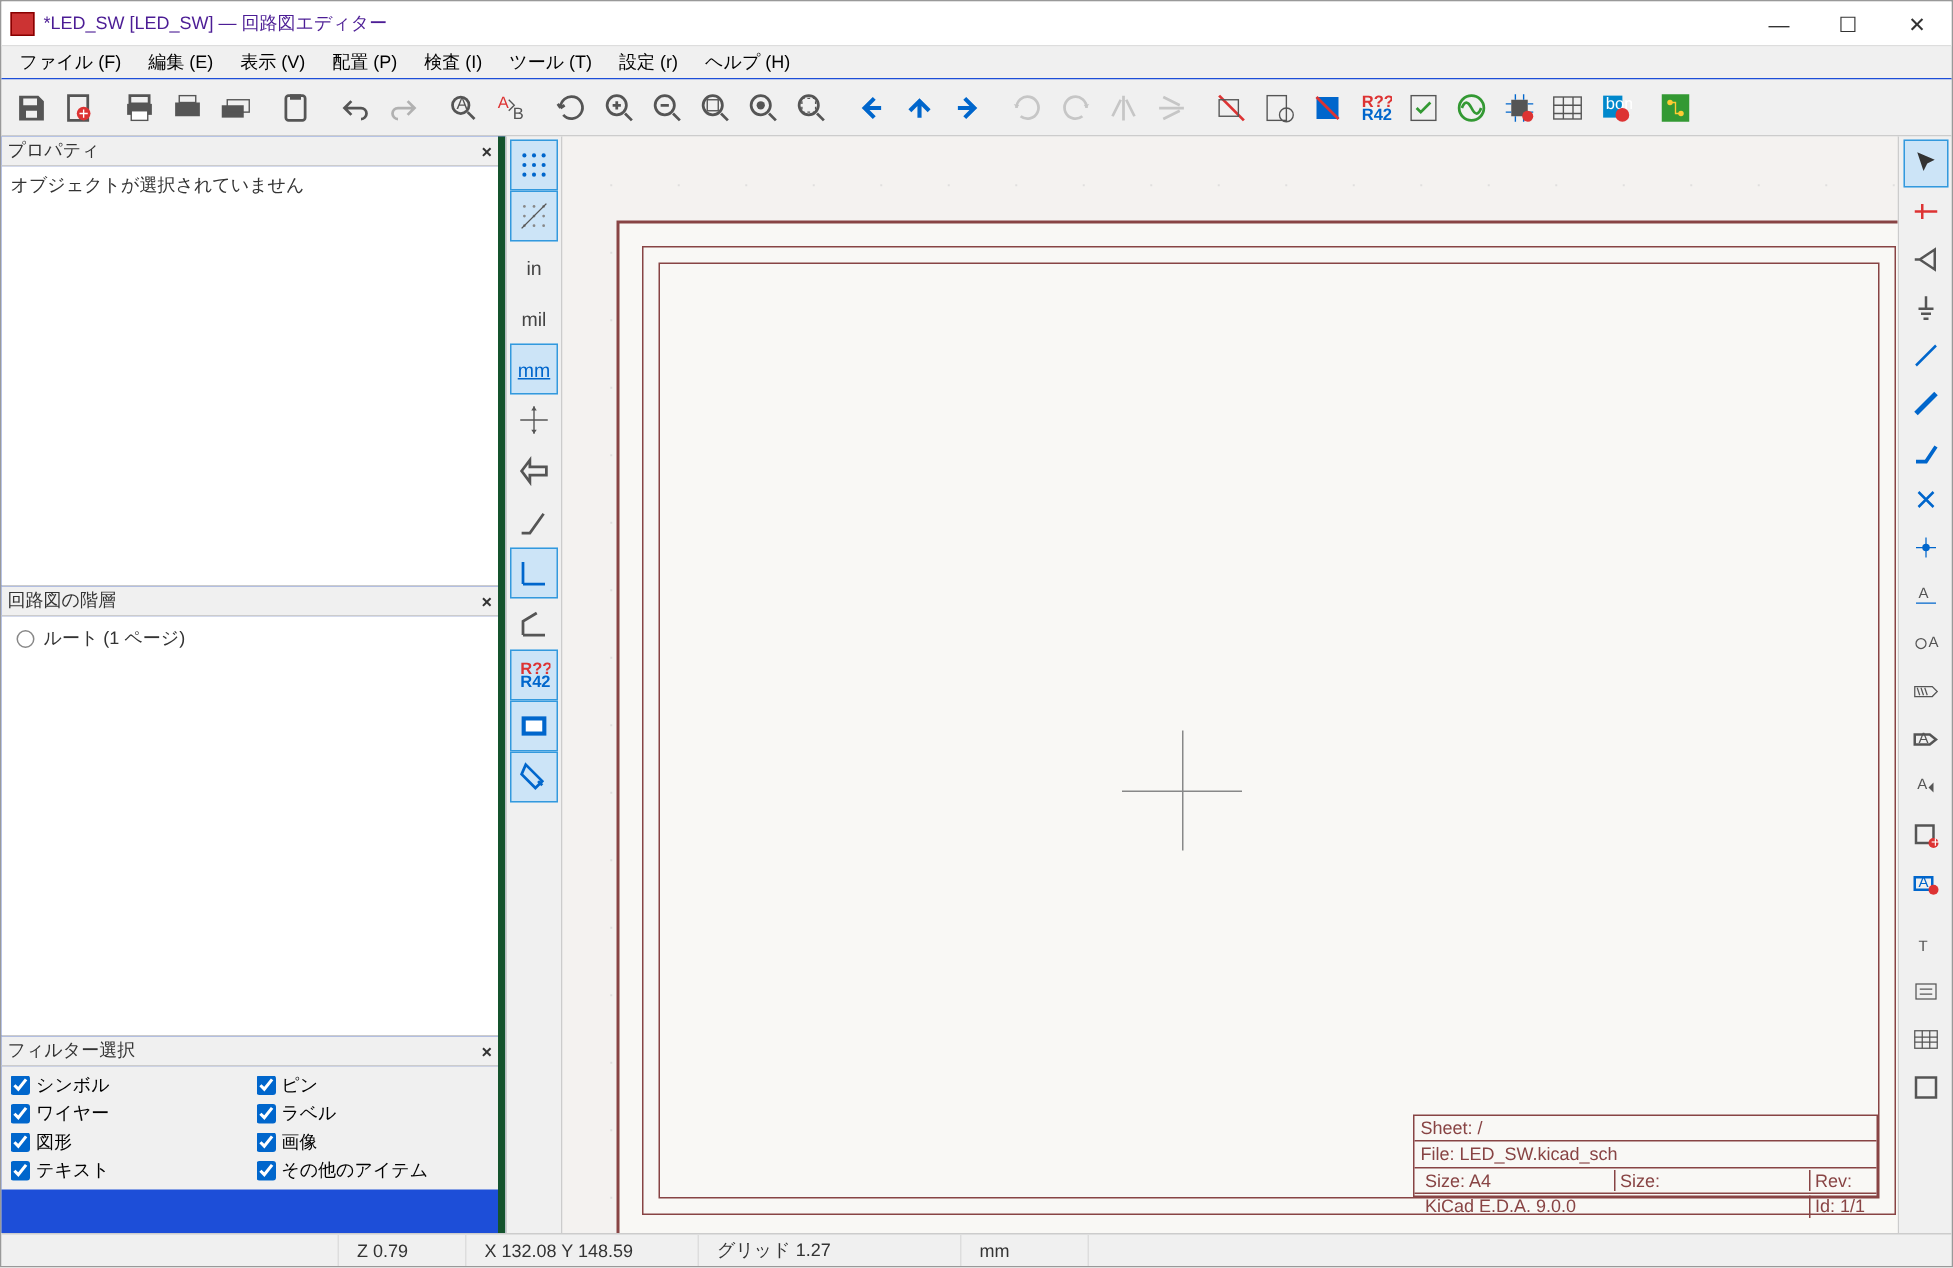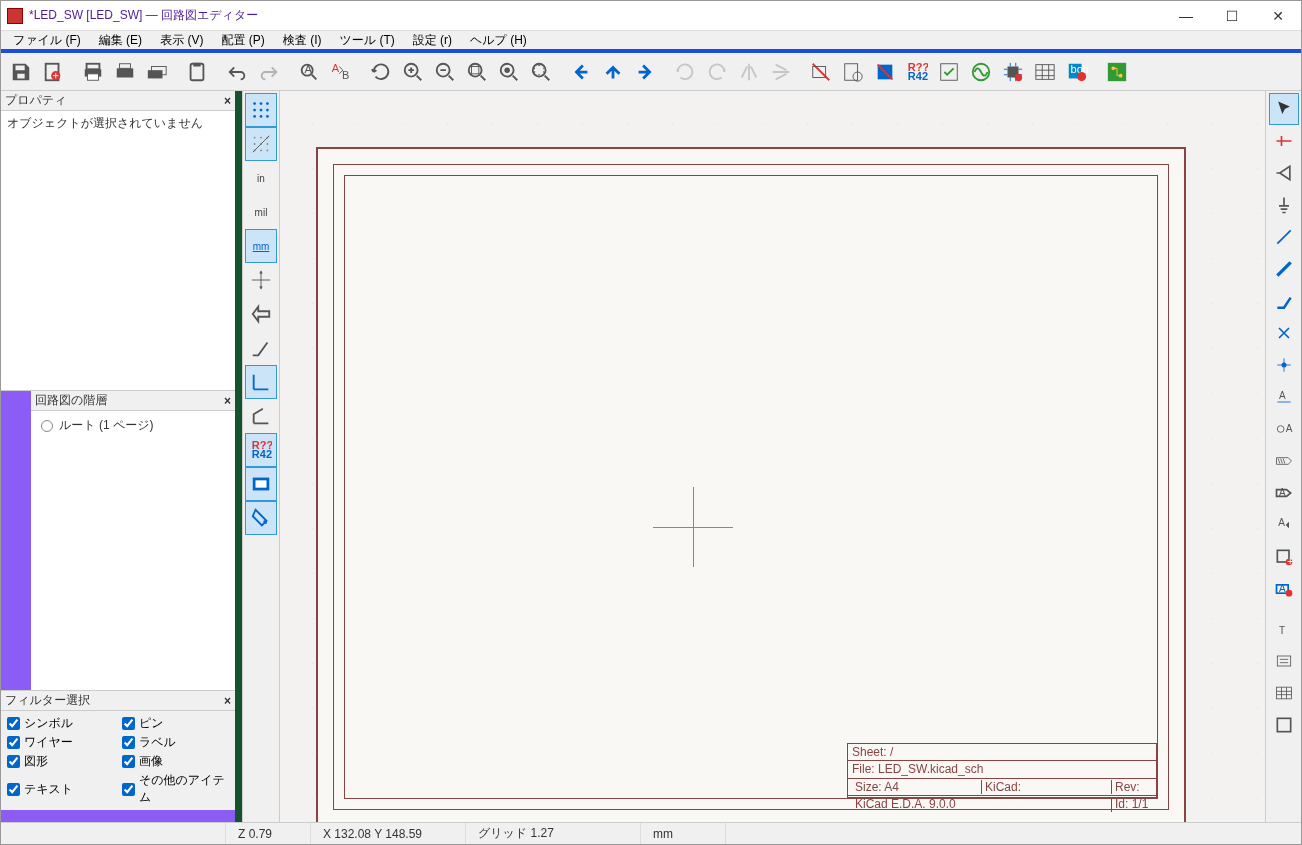--- a/index.html
+++ b/index.html
@@ -7,52 +7,52 @@
 
 .window { width: 1302px; height: 845px; background: #f0f0f0; display: flex; flex-direction: column; border: 1px solid #999; }
 
 
 .titlebar { height: 30px; background: #fff; display: flex; align-items: center; padding-left: 6px; border-bottom: 1px solid #ddd; }
 .titlebar .app-icon { width: 16px; height: 16px; background: #c33; border: 1px solid #800; margin-right: 6px; }
 .titlebar .title { flex: 1; color: #4c1d95; }
 .titlebar .win-btn { width: 46px; height: 30px; display:flex; align-items:center; justify-content:center; color:#333; font-size:14px; }
 
 
-.menubar { height: 22px; background: #f0f0f0; display:flex; align-items:center; padding: 0 4px; gap: 2px; border-bottom: 4px solid #1d4ed8;}
+.menubar { height: 22px; background: #f0f0f0; display:flex; align-items:center; padding: 0 4px; gap: 2px; border-bottom: 1px solid #1d4ed8;}
 .menubar span { padding: 2px 8px; }
 
 
 .toolbar { height: 38px; background: #f0f0f0; display:flex; align-items:center; padding: 2px 4px; border-bottom: 1px solid #ccc; }
 .tb-btn { width: 30px; height: 30px; display:flex; align-items:center; justify-content:center; border: 1px solid transparent; margin: 0 1px; color:#444;}
 .tb-btn svg { width: 22px; height: 22px; }
 .tb-sep { width: 8px; }
 
 
 .workspace { flex: 1; display: flex; min-height: 0; }
 
-.left-col { width: 241px; display:flex; flex-direction: column; background: #8b5cf6; border-right: 7px solid #14532d;}
+.left-col { width: 336px; display:flex; flex-direction: column; background: #1d4ed8; border-right: 5px solid #14532d;}
 .panel-hdr { height: 20px; background: #f0f0f0; border-bottom: 1px solid #ccc; display: flex; align-items: center; padding: 0 4px; color:#333; }
 .panel-hdr .x { margin-left: auto; color:#333; font-weight: bold; }
 .panel-body { flex: 1; background: #fff; padding: 4px 6px; color:#333; }
 #properties-panel { height: 300px; display:flex; flex-direction: column; border-bottom:1px solid #ccc;}
-#hierarchy-panel { flex:1; display:flex; flex-direction: column; padding-left: 30px; }
+#hierarchy-panel { flex:1; display:flex; flex-direction: column; }
 .tree-item { padding:2px 4px; display:flex; align-items:center;}
 .tree-item::before{ content:""; display:inline-block; width:10px; height:10px; border:1px solid #888; border-radius:50%; margin-right:6px;}
 
 #filter-panel { height: 132px; border-top:1px solid #ccc; display:flex; flex-direction: column; }
 .filter-grid { display:grid; grid-template-columns: 1fr 1fr; background:#f0f0f0; padding:4px 6px; gap:2px 8px;}
 .fchk { display:flex; align-items:center; gap:4px; }
 .fchk input { accent-color: #0066cc; }
 
 
 .vtoolbar { width: 38px; background:#f0f0f0; display:flex; flex-direction: column; align-items:center; padding: 2px 0; gap: 0; border-left:1px solid #ccc;border-right:1px solid #ccc; }
 .vt-btn { width: 32px; height: 34px; display:flex; align-items:center; justify-content:center; border:1px solid transparent; color:#333; font-size:11px;}
 .vt-btn.sel { background:#cce4f7; border:1px solid #3399dd; }
 .vt-btn svg { width:22px; height:22px; }
-.vt-text { font-size:10px; color:#444;}
+.vt-text { font-size:13px; color:#444;}
 
 
 .canvas { flex:1; background:#f4f2f0; position:relative; overflow:hidden; }
 .paper { position:absolute; left:36px; top:56px; width:870px; height:680px; border:2px solid #844; background:#f9f8f5; }
 .paper-inner { position:absolute; left:15px; top:15px; right:15px; bottom:15px; border:1px solid #844;}
 .paper-double { position:absolute; left:26px; top:26px; right:26px; bottom:26px; border:1px solid #844;}
 .titleblock { position:absolute; right:0; bottom:0; width:310px; height:55px; border:1px solid #844; background:#f9f8f5; font-size:7px; color:#844; line-height:1.2;}
 .titleblock .tb-row{ border-bottom:1px solid #844; padding:1px 4px; display:flex;}
 .titleblock .tb-col{ border-right:1px solid #844; flex:1; padding:0 3px;}
 .crosshair-h{ position:absolute; left:335px; top:378px; width:80px; height:1px; background:#888;}
@@ -462,21 +462,21 @@
         <div class="paper-double">
           <div class="titleblock">
             <div class="tb-row">
                 <span>Sheet: /</span>
               </div>
             <div class="tb-row">
                 <span>File: LED_SW.kicad_sch</span>
               </div>
             <div class="tb-row" style="display:flex">
               <div class="tb-col">Size: A4</div>
-              <div class="tb-col">KiCad:</div>
+              <div class="tb-col">Size:</div>
               <div style="padding:0 3px;flex:0 0 40px">Rev:</div>
             </div>
             <div class="tb-row" style="border-bottom:none;display:flex">
               <div class="tb-col" style="flex:3">KiCad E.D.A.  9.0.0</div>
               <div style="padding:0 3px;flex:0 0 40px">Id: 1/1</div>
             </div>
           </div>
         </div>
         <div class="crosshair-h"></div>
         <div class="crosshair-v"></div>

